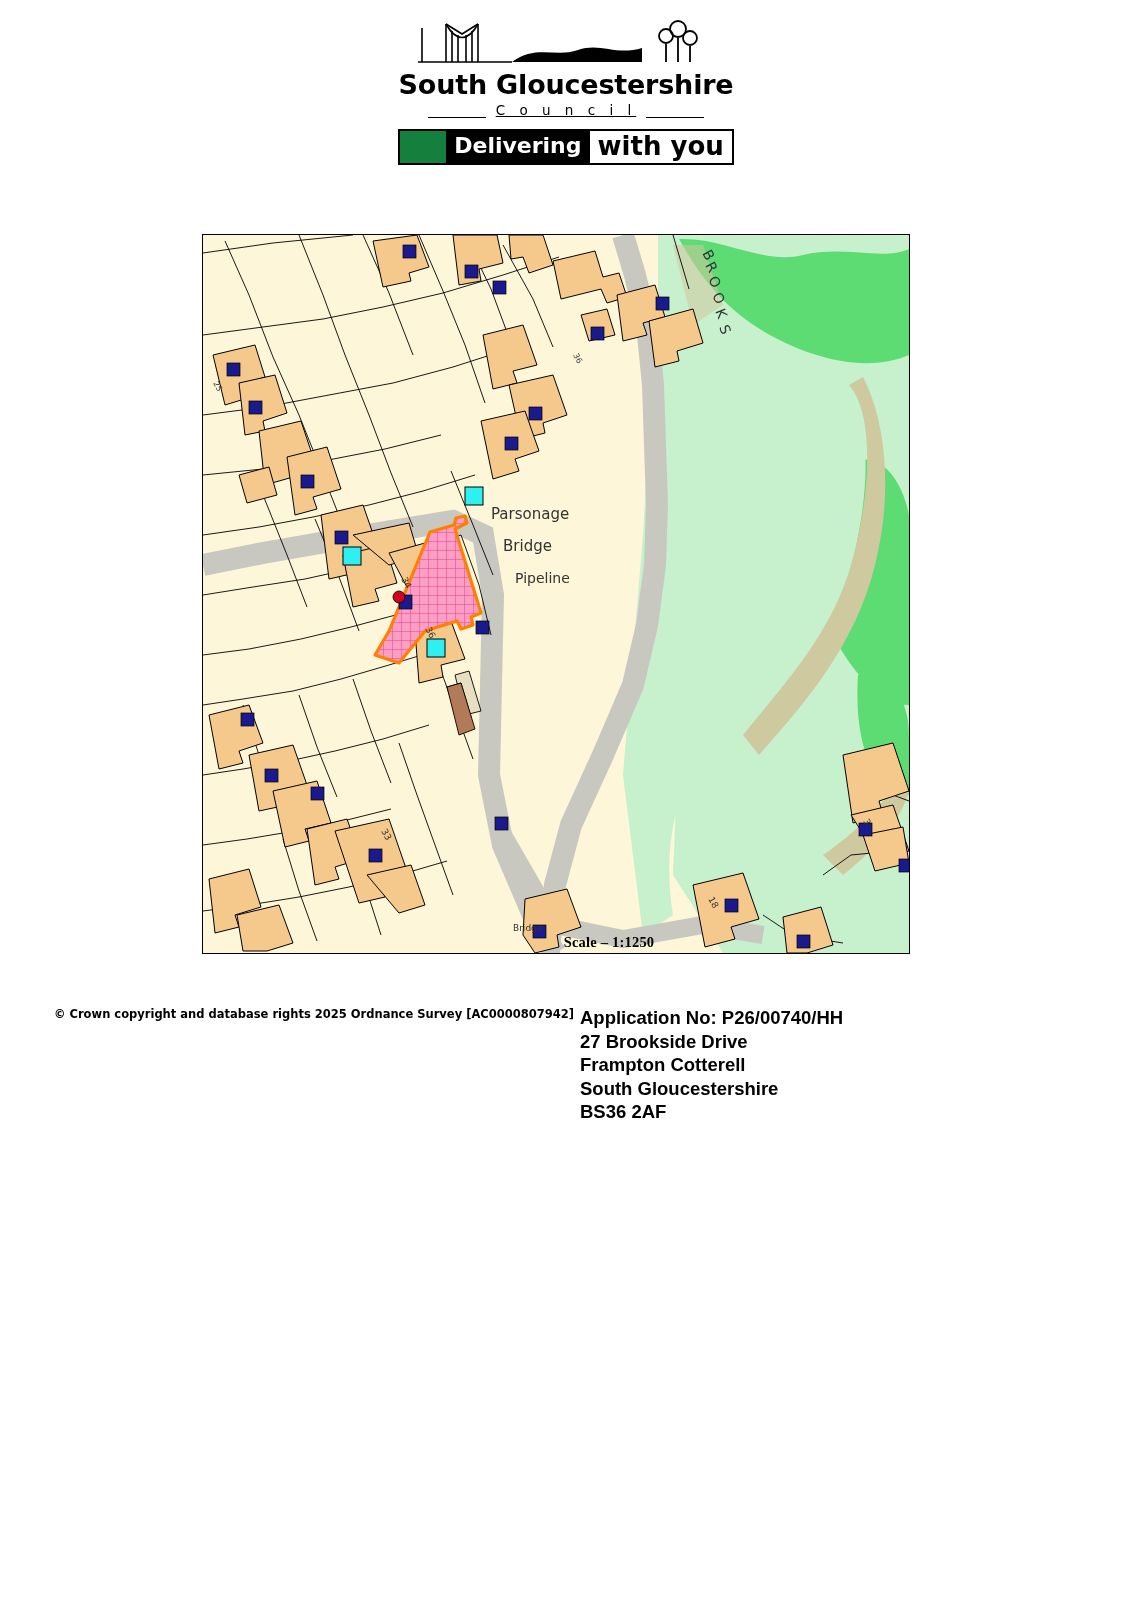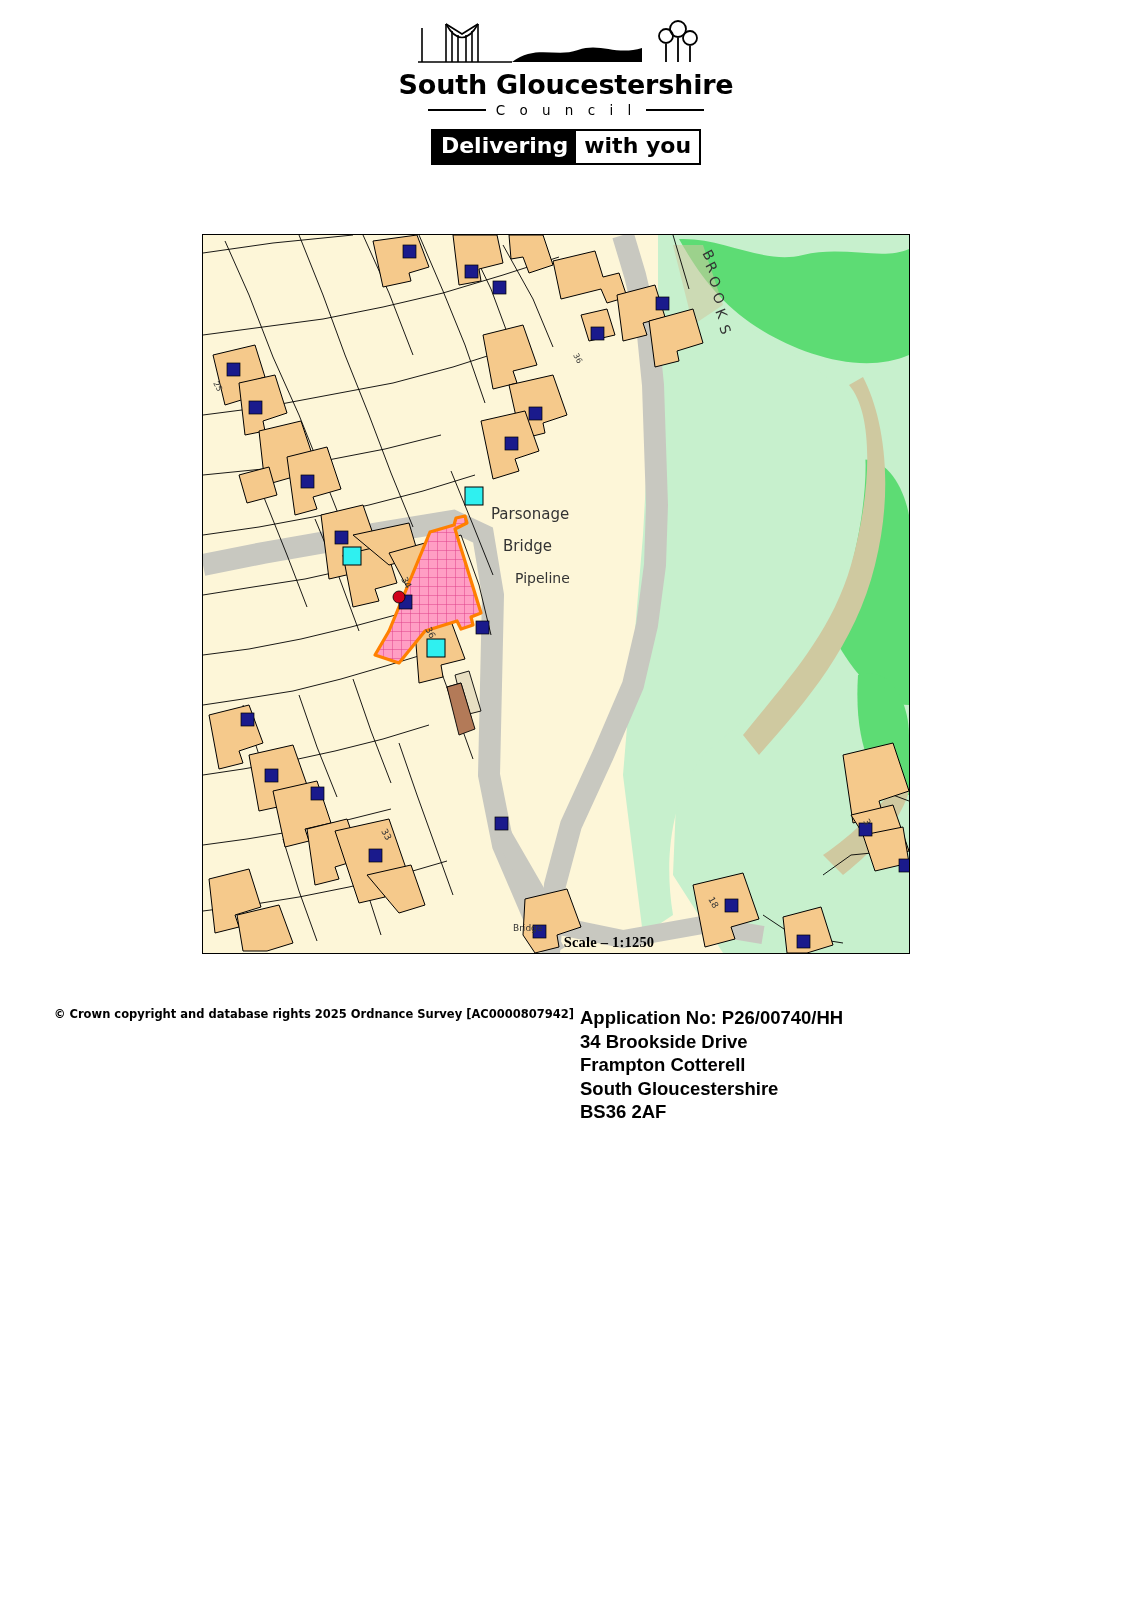--- a/index.html
+++ b/index.html
@@ -34,58 +34,60 @@
   .logo-title {
     font-family: "DejaVu Sans", sans-serif;
     font-weight: bold;
     font-size: 27px;
     letter-spacing: -0.2px;
     line-height: 30px;
     color: #000;
   }
   .logo-sub-wrap {
     display: flex;
-    align-items: center;
+    align-items: flex-end;
     justify-content: center;
     gap: 10px;
     margin-top: 2px;
+    text-decoration: underline;
   }
   .logo-rule {
     width: 58px;
     height: 1.5px;
     background: #000;
   }
   .logo-sub {
     font-family: "DejaVu Sans", sans-serif;
     font-size: 13.5px;
     letter-spacing: 5px;
     font-weight: 500;
   }
   .strap {
     margin: 11px auto 0;
     display: inline-flex;
     border: 2.5px solid #000;
-    background: #7dd3fc;
+    background: #15803d;
     align-items: stretch;
+    padding-left: 46px;
   }
   .strap-a {
     background: #000;
     color: #fff;
     font-family: "DejaVu Sans", sans-serif;
     font-weight: bold;
     font-size: 22px;
     padding: 2px 8px 4px 8px;
     line-height: 26px;
   }
   .strap-b {
     background: #fff;
     color: #000;
     font-family: "DejaVu Sans", sans-serif;
     font-weight: bold;
-    font-size: 22px;
+    font-size: 26px;
     padding: 2px 8px 4px 8px;
     line-height: 26px;
   }
 
   
   .map-frame {
     position: absolute;
     left: 202px;
     top: 234px;
     width: 706px;
@@ -361,17 +363,17 @@
     </g>
   </svg>
 
   <div class="scale-label">Scale – 1:1250</div>
 </div>
 
 <div class="copyright">© Crown copyright and database rights 2025 Ordnance Survey [AC0000807942]</div>
 
 <div class="app-block">
   <div>Application No: P26/00740/HH</div>
-  <div>34 Brookside Drive</div>
+  <div>27 Brookside Drive</div>
   <div>Frampton Cotterell</div>
   <div>South Gloucestershire</div>
   <div>BS36 2AF</div>
 </div>
 
 </body></html>

